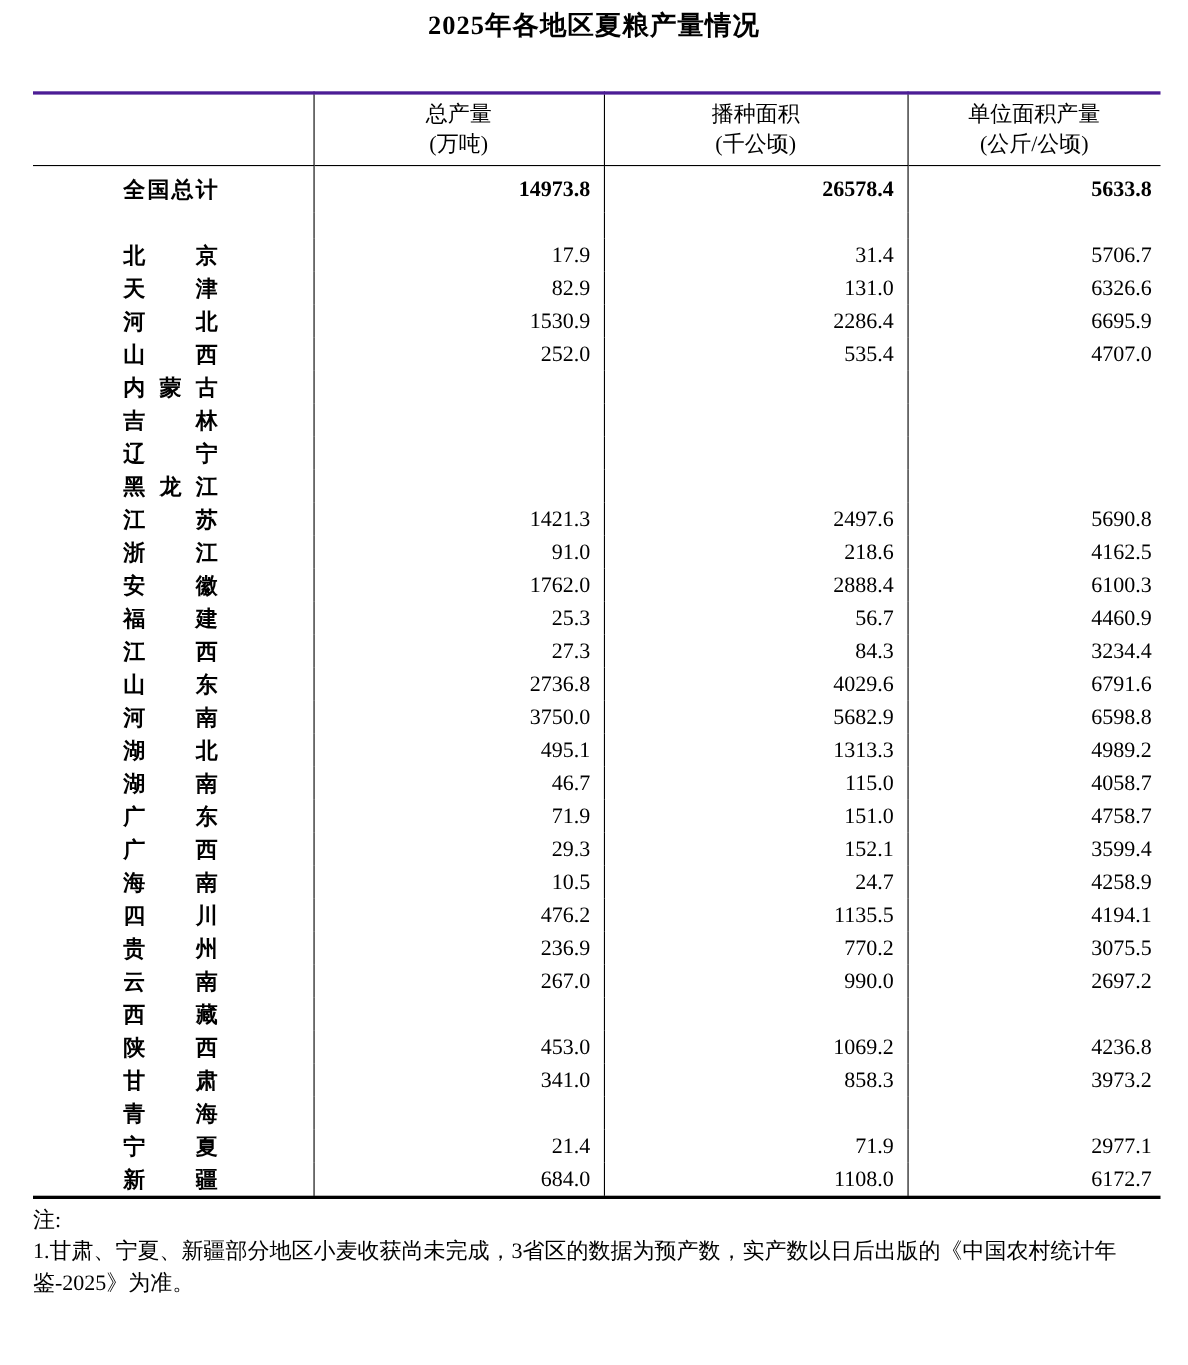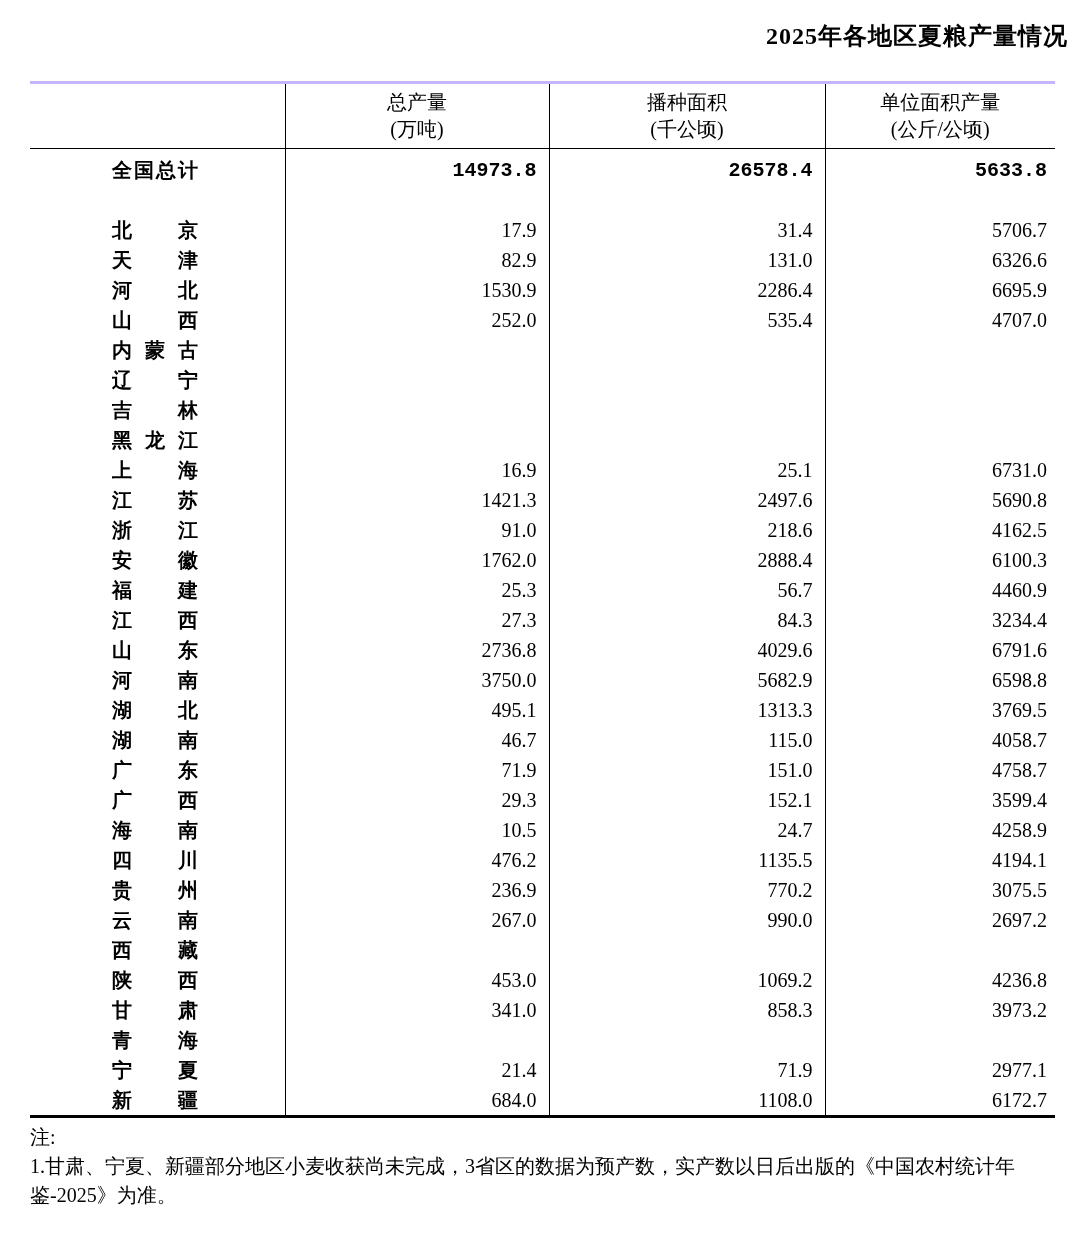--- a/index.html
+++ b/index.html
@@ -10,34 +10,34 @@
     font-family: "Liberation Serif", "DejaVu Serif", serif;
   }
   .page {
     position: relative;
     width: 1080px;
     height: 1241px;
     background: #ffffff;
     overflow: hidden;
   }
   .doc-title {
-    margin: 12px;
+    margin: 0;
     padding-top: 8px;
-    text-align: right;
+    text-align: center;
     font-size: 24px;
     line-height: 32px;
     font-weight: bold;
     letter-spacing: 1px;
   }
   table.grain-table {
-    margin: 29px 0 0 30px;
+    margin: 43px 0 0 30px;
     width: 1025px;
     table-layout: fixed;
     border-collapse: collapse;
-    border-top: 3px solid #c4b5fd;
+    border-top: 3px solid #4c1d95;
     border-bottom: 3px solid #000;
   }
   col.c1 { width: 255px; }
   col.c2 { width: 264px; }
   col.c3 { width: 276px; }
   col.c4 { width: 230px; }
   .grain-table th, .grain-table td {
     margin: 0;
     padding: 0;
     font-size: 20px;
@@ -46,21 +46,21 @@
     white-space: nowrap;
   }
   .vline { border-left: 1px solid #000; }
   thead th {
     height: 64px;
     font-weight: normal;
     text-align: center;
     line-height: 27px;
     border-bottom: 1px solid #000;
   }
-  tr.total-row td { height: 42px; font-weight: bold; font-family: Liberation Mono, monospace; }
+  tr.total-row td { height: 42px; font-weight: bold; }
   tr.spacer-row td { height: 24px; }
   tbody tr.data-row td { height: 30px; }
   td.num {
     text-align: right;
     padding-right: 12px;
     font-variant-numeric: tabular-nums;
   }
   td.num.last { padding-right: 8px; padding-left: 41px; }
   td.name-cell { padding-left: 82px; font-weight: bold; }
   .name {
@@ -160,49 +160,41 @@
         <tr class="data-row">
       <td class="name-cell">
         <span class="name">内蒙古</span>
       </td>
       <td class="vline num"></td>
       <td class="vline num"></td>
       <td class="vline num last"></td>
     </tr>
         <tr class="data-row">
       <td class="name-cell">
+        <span class="name">吉林</span>
+      </td>
+      <td class="vline num"></td>
+      <td class="vline num"></td>
+      <td class="vline num last"></td>
+    </tr>
+        <tr class="data-row">
+      <td class="name-cell">
         <span class="name">辽宁</span>
       </td>
       <td class="vline num"></td>
       <td class="vline num"></td>
       <td class="vline num last"></td>
     </tr>
         <tr class="data-row">
       <td class="name-cell">
-        <span class="name">吉林</span>
-      </td>
-      <td class="vline num"></td>
-      <td class="vline num"></td>
-      <td class="vline num last"></td>
-    </tr>
-        <tr class="data-row">
-      <td class="name-cell">
         <span class="name">黑龙江</span>
       </td>
       <td class="vline num"></td>
       <td class="vline num"></td>
       <td class="vline num last"></td>
-    </tr>
-        <tr class="data-row">
-      <td class="name-cell">
-        <span class="name">上海</span>
-      </td>
-      <td class="vline num">16.9</td>
-      <td class="vline num">25.1</td>
-      <td class="vline num last">6731.0</td>
     </tr>
         <tr class="data-row">
       <td class="name-cell">
         <span class="name">江苏</span>
       </td>
       <td class="vline num">1421.3</td>
       <td class="vline num">2497.6</td>
       <td class="vline num last">5690.8</td>
     </tr>
         <tr class="data-row">
@@ -252,21 +244,21 @@
       <td class="vline num">3750.0</td>
       <td class="vline num">5682.9</td>
       <td class="vline num last">6598.8</td>
     </tr>
         <tr class="data-row">
       <td class="name-cell">
         <span class="name">湖北</span>
       </td>
       <td class="vline num">495.1</td>
       <td class="vline num">1313.3</td>
-      <td class="vline num last">3769.5</td>
+      <td class="vline num last">4989.2</td>
     </tr>
         <tr class="data-row">
       <td class="name-cell">
         <span class="name">湖南</span>
       </td>
       <td class="vline num">46.7</td>
       <td class="vline num">115.0</td>
       <td class="vline num last">4058.7</td>
     </tr>
         <tr class="data-row">

